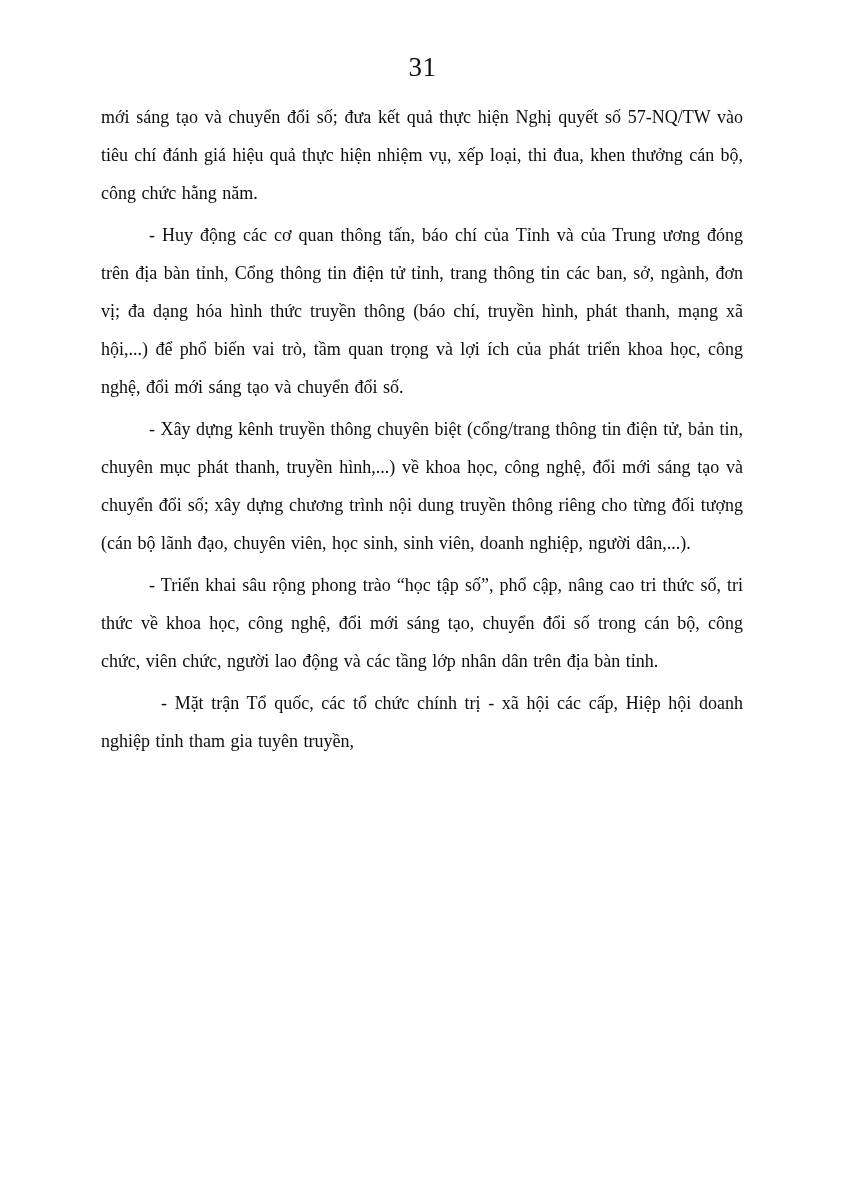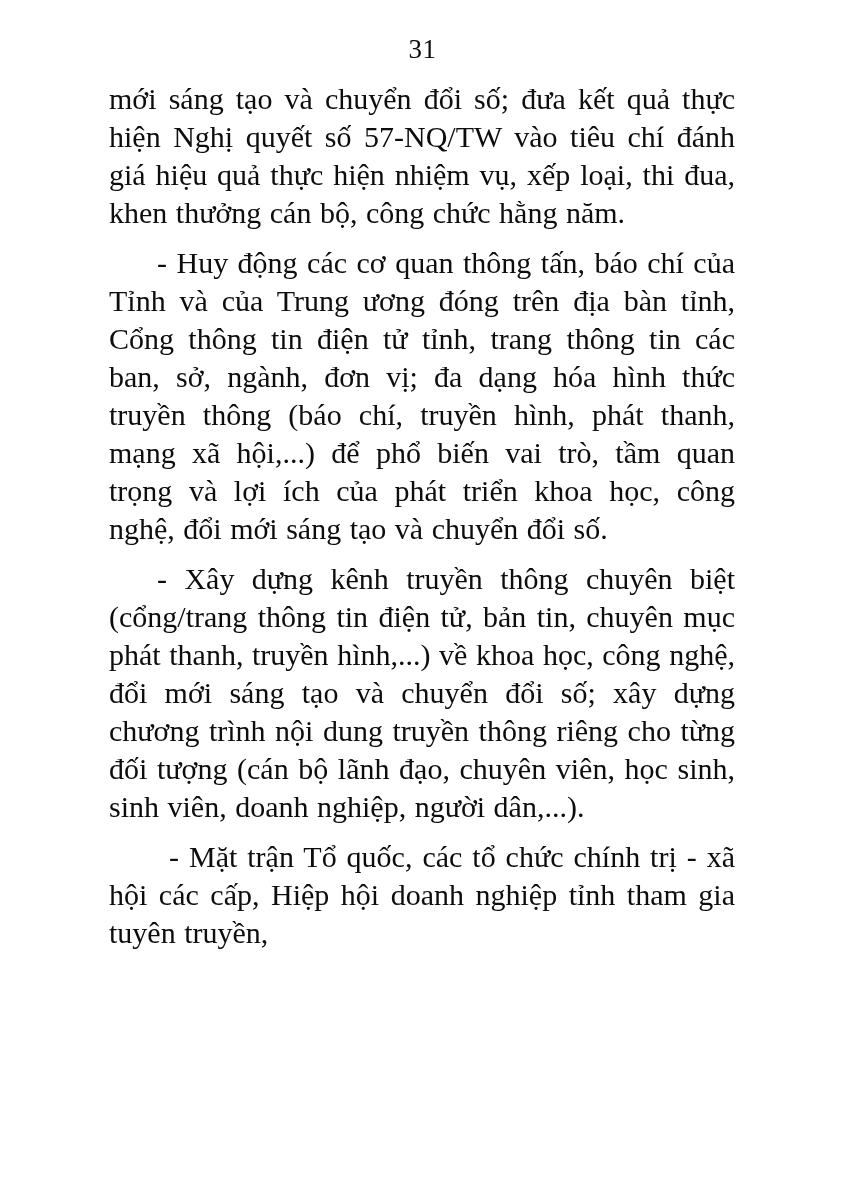--- a/index.html
+++ b/index.html
@@ -17,31 +17,31 @@
     height: 1200px;
     background: #ffffff;
     font-family: "Liberation Serif", "DejaVu Serif", serif;
     color: #0d0d0d;
     box-sizing: border-box;
   }
   .page-number {
     text-align: center;
     font-size: 27px;
     line-height: 30px;
-    padding-top: 34px;
+    padding-top: 52px;
     letter-spacing: 0.5px;
   }
   .content {
     margin: 16px 98px 0 97px; 
   }
   .para {
-    font-size: 30px;
+    font-size: 18px;
     line-height: 38px;
     text-align: justify;
-    margin: 12px;
+    margin: 4px;
     word-spacing: 1px;
   }
   .para.indent {
     text-indent: 48px;
   }
   .para.indent-lg {
     text-indent: 60px;
   }
   .para.heading {
     font-style: italic;
@@ -54,16 +54,17 @@
   <div class="page-number">31</div>
 
   <div class="content">
     <p class="para">mới sáng tạo và chuyển đổi số; đưa kết quả thực hiện Nghị quyết số 57-NQ/TW vào tiêu chí đánh giá hiệu quả thực hiện nhiệm vụ, xếp loại, thi đua, khen thưởng cán bộ, công chức hằng năm.</p>
 
 
     <p class="para indent">- Huy động các cơ quan thông tấn, báo chí của Tỉnh và của Trung ương đóng trên địa bàn tỉnh, Cổng thông tin điện tử tỉnh, trang thông tin các ban, sở, ngành, đơn vị; đa dạng hóa hình thức truyền thông (báo chí, truyền hình, phát thanh, mạng xã hội,...) để phổ biến vai trò, tầm quan trọng và lợi ích của phát triển khoa học, công nghệ, đổi mới sáng tạo và chuyển đổi số.</p>
 
     <p class="para indent">- Xây dựng kênh truyền thông chuyên biệt (cổng/trang thông tin điện tử, bản tin, chuyên mục phát thanh, truyền hình,...) về khoa học, công nghệ, đổi mới sáng tạo và chuyển đổi số; xây dựng chương trình nội dung truyền thông riêng cho từng đối tượng (cán bộ lãnh đạo, chuyên viên, học sinh, sinh viên, doanh nghiệp, người dân,...).</p>
 
+    <p class="para indent">- Triển khai sâu rộng phong trào “học tập số”, phổ cập, nâng cao tri thức số, tri thức về khoa học, công nghệ, đổi mới sáng tạo, chuyển đổi số trong cán bộ, công chức, viên chức, người lao động và các tầng lớp nhân dân trên địa bàn tỉnh.</p>
 
     <p class="para indent-lg">- Mặt trận Tổ quốc, các tổ chức chính trị - xã hội các cấp, Hiệp hội doanh nghiệp tỉnh tham gia tuyên truyền,</p>
   </div>
 </div>
 
 </body></html>

